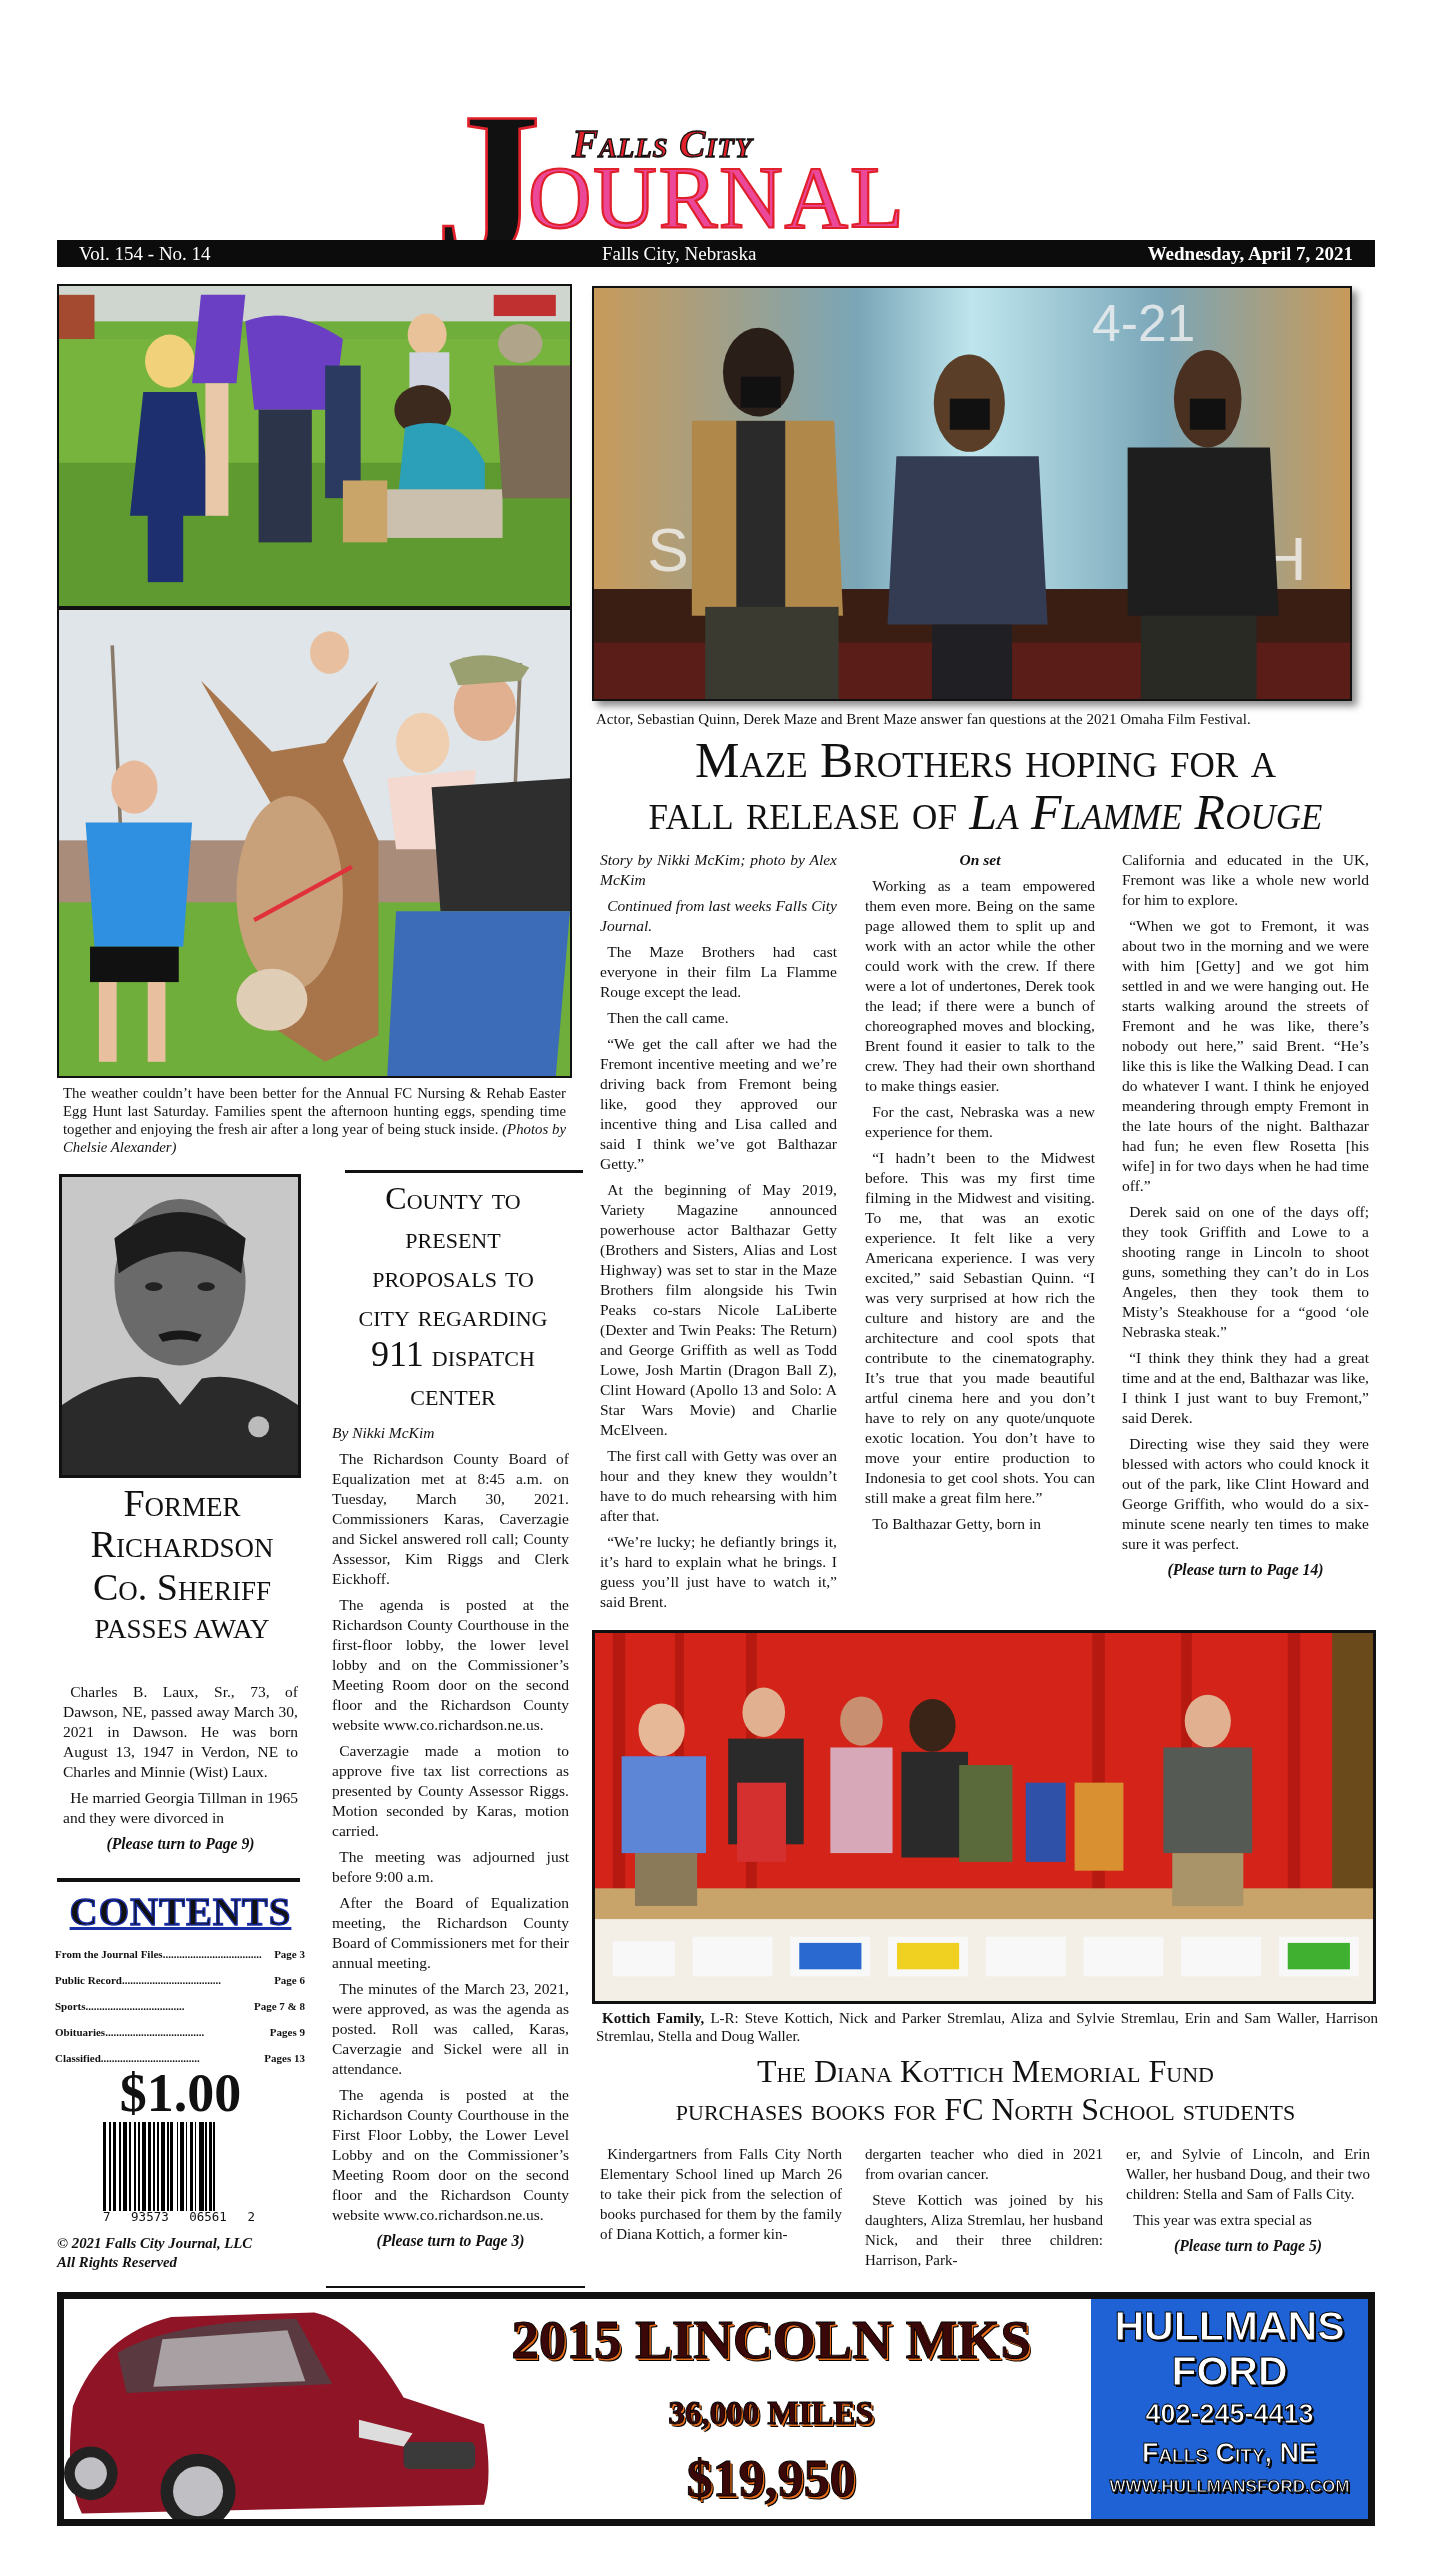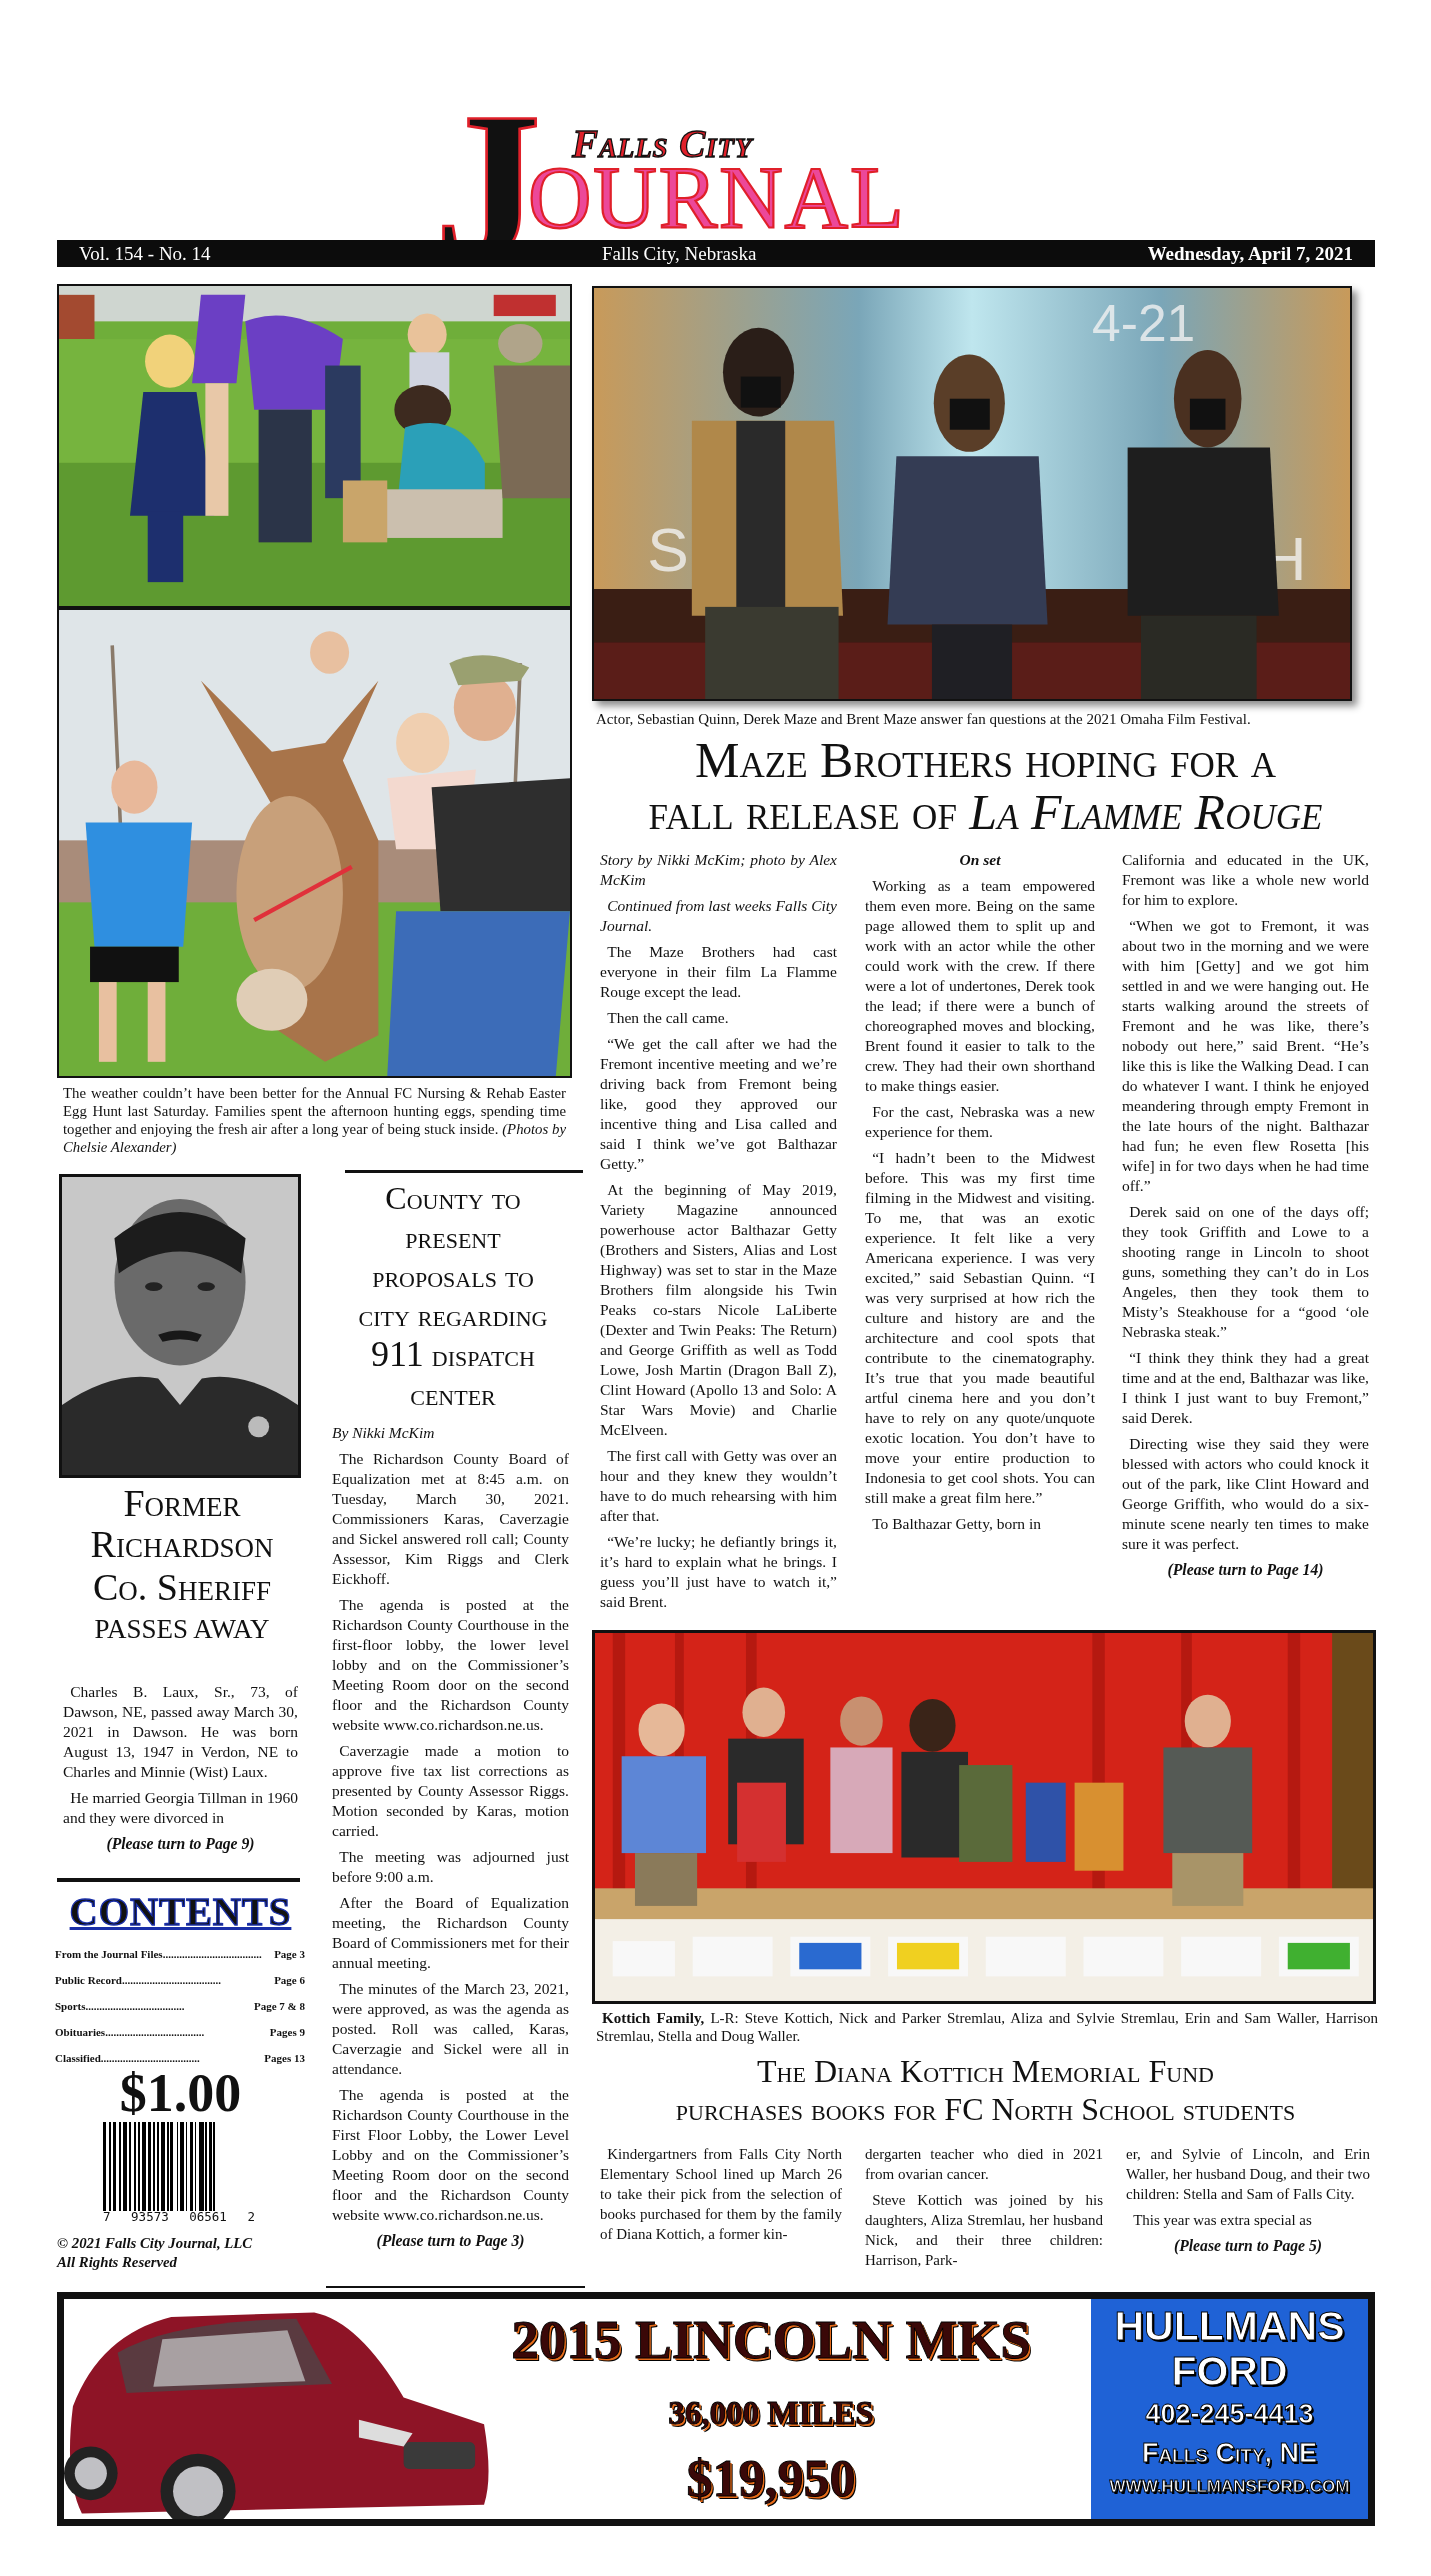--- a/index.html
+++ b/index.html
@@ -181,21 +181,21 @@
   </svg>
 </div>
 <div class="abs" style="left:57px;top:1483px;width:250px;text-align:center;">
   <div class="sc" style="font-size:38px;line-height:41px;">Former</div>
   <div class="sc" style="font-size:38px;line-height:41px;">Richardson</div>
   <div class="sc" style="font-size:38px;line-height:45px;">Co. Sheriff</div>
   <div style="font-size:27px;line-height:39px;">PASSES AWAY</div>
 </div>
 <div class="abs col" style="left:57px;top:1676px;width:247px;">
   <p>Charles B. Laux, Sr., 73, of Dawson, NE, passed away March 30, 2021 in Dawson. He was born August 13, 1947 in Verdon, NE to Charles and Minnie (Wist) Laux.</p>
-  <p>He married Georgia Tillman in 1960 and they were divorced in</p>
+  <p>He married Georgia Tillman in 1965 and they were divorced in</p>
   <div class="turn">(Please turn to Page 9)</div>
 </div>
 
 <div class="rule" style="left:57px;top:1878px;width:243px;"></div>
 <div class="abs contents-title" style="left:57px;top:1889px;width:247px;">CONTENTS</div>
 <div class="abs" style="left:55px;top:1941px;width:250px;">
   <div class="toc-row">
       <span>From the Journal Files</span>
       <span class="dots">....................................</span>
       <span>Page 3</span>

